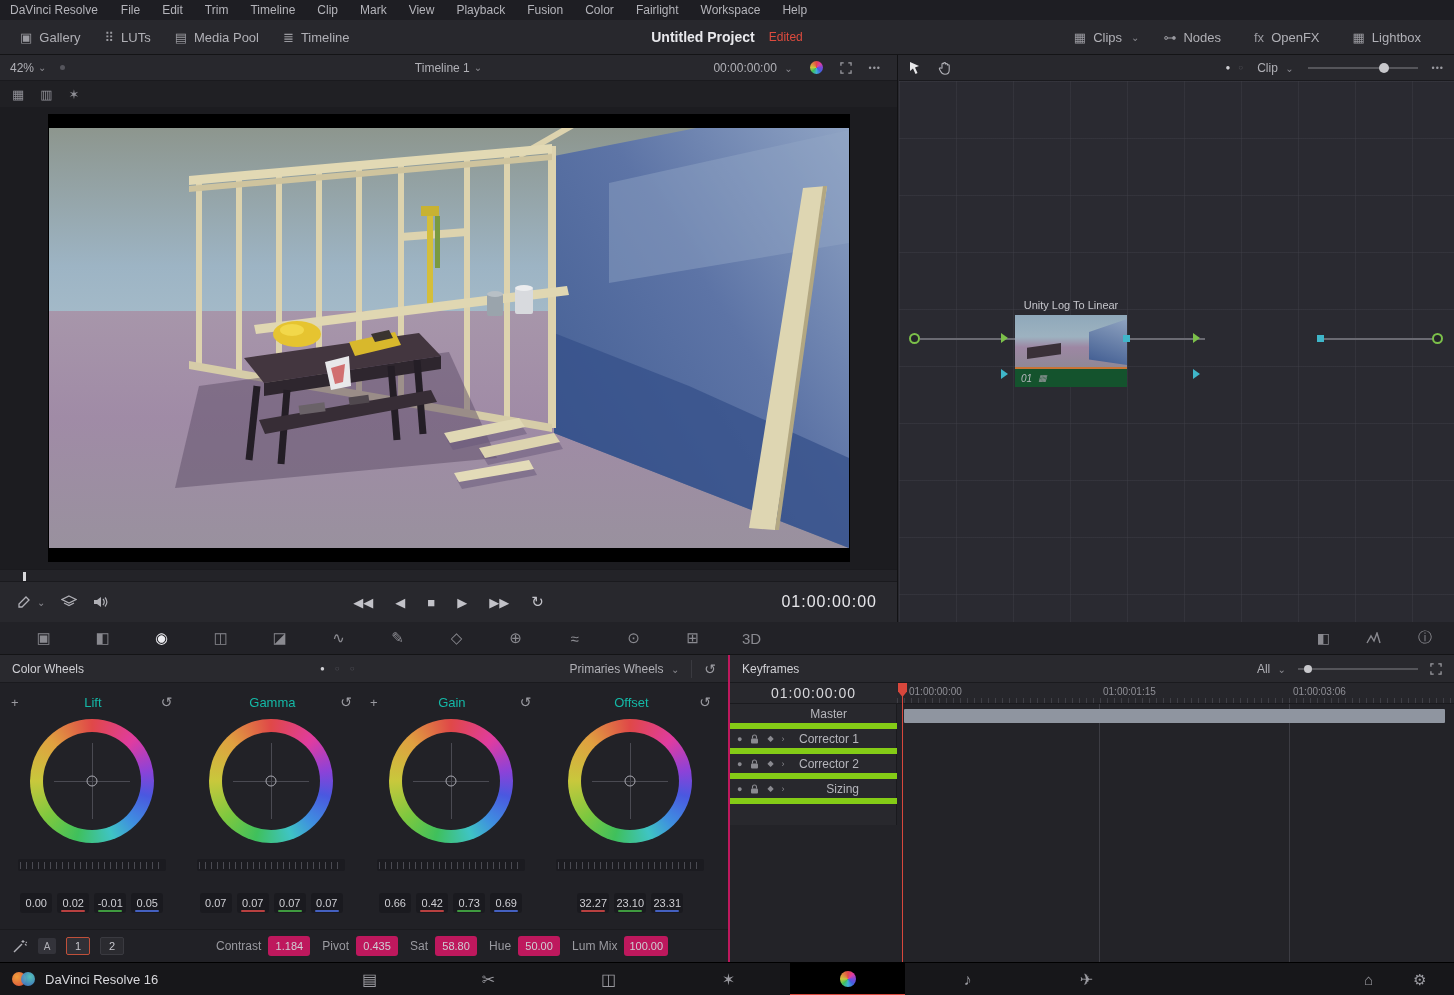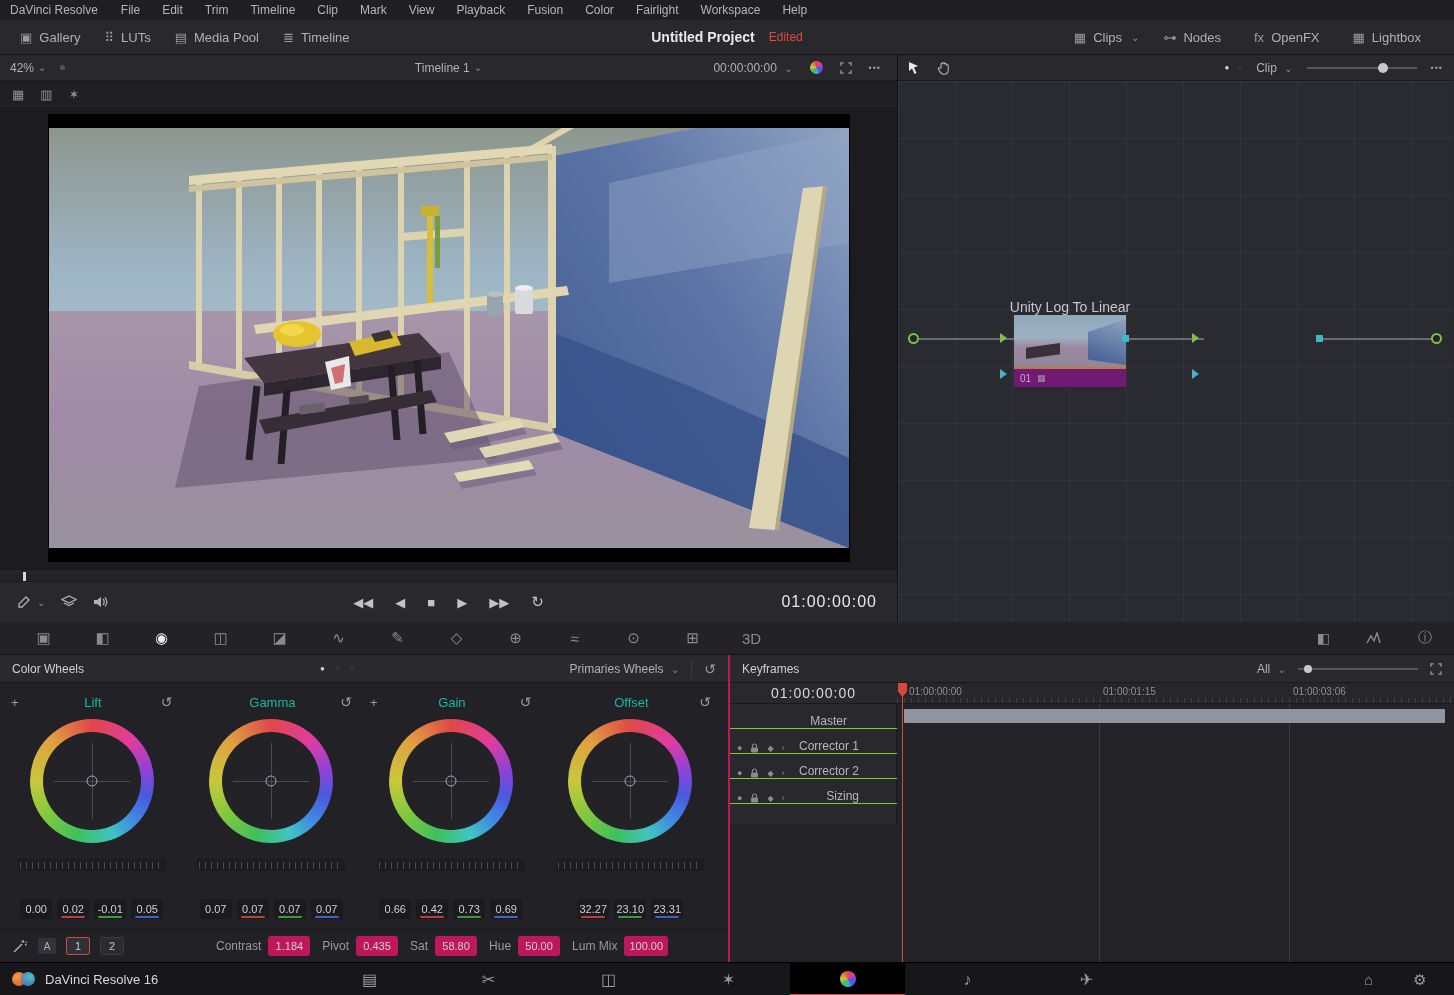--- a/index.html
+++ b/index.html
@@ -21,21 +21,21 @@
   .tb-group.right { margin-left:auto; padding-right:12px; }
   .tb-btn { display:flex; align-items:center; gap:7px; padding:0 12px; height:26px; }
   .tb-glyph { font-size:13px; color:#9a9aa0; }
   .tb-suffix { font-size:10px; color:#8a8a90; margin-left:2px; }
   .tb-div { width:1px; height:18px; background:#3a3a40; }
   .tb-center { position:absolute; left:50%; transform:translateX(-50%); display:flex; align-items:center; gap:14px; }
   .proj-title { font-size:14px; font-weight:bold; color:#e8e8ec; }
   .proj-status { font-size:12px; color:#dd4b3e; }
 
   
-  .main { display:flex; height:567px; flex:0 0 auto; }
+  .main { display:flex; height:567px; flex:0 0 auto;justify-content:space-between; }
   .viewer-pane { width:898px; background:#202024; border-right:1px solid #121214; display:flex; flex-direction:column; }
   .node-pane { width:555px; display:flex; flex-direction:column; }
 
   .viewer-header, .node-header { height:26px; background:#28282d; border-bottom:1px solid #1a1a1e;
     display:flex; align-items:center; font-size:12px; color:#b0b0b6; position:relative; flex:0 0 auto; }
   .viewer-header { padding:0 10px; }
   .chev { font-size:10px; color:#8a8a90; margin-left:4px; }
   .vh-center { position:absolute; left:50%; transform:translateX(-50%); display:flex; align-items:center; }
   .vh-right { position:absolute; right:16px; display:flex; align-items:center; gap:17px; }
   .mini-dot { width:5px; height:5px; border-radius:50%; background:#55555c; margin-left:14px; }
@@ -74,30 +74,30 @@
     background-image:linear-gradient(rgba(70,70,78,.35) 1px, transparent 1px), linear-gradient(90deg, rgba(70,70,78,.35) 1px, transparent 1px);
     background-size:57px 57px; overflow:hidden; }
   .wire { position:absolute; height:2px; background:#6a6a72; }
   .io-dot { position:absolute; width:11px; height:11px; border-radius:50%; border:2px solid #7cc04a; background:#24242a; }
   .tri-green { position:absolute; width:0; height:0; border-left:7px solid #7cc04a; border-top:5px solid transparent; border-bottom:5px solid transparent; }
   .tri-teal { position:absolute; width:0; height:0; border-left:7px solid #3fb6c9; border-top:5px solid transparent; border-bottom:5px solid transparent; }
   .sq-teal { position:absolute; width:7px; height:7px; background:#3fb6c9; }
   .gnode { position:absolute; width:112px; background:#1f1f24; }
   .gnode.selected { border:2px solid #d8544a; }
   .gnode-title { position:absolute; top:-16px; left:50%; transform:translateX(-50%); white-space:nowrap;
-    font-size:14px; color:#c6c6cc; }
+    font-size:11px; color:#c6c6cc; }
   .gthumb { height:54px; background:linear-gradient(180deg,#8fa8ba 0%,#9db2c0 42%,#9d87a3 62%,#8f8896 100%); position:relative; }
   .gthumb::after { content:""; position:absolute; right:0; top:4px; width:38px; height:46px;
     background:linear-gradient(200deg,#8fa3c0,#3e5a90); clip-path:polygon(100% 0,100% 100%,0 88%,0 28%); }
   .gthumb::before { content:""; position:absolute; left:12px; bottom:8px; width:34px; height:16px; background:#3a3038;
     clip-path:polygon(0 30%,100% 0,100% 70%,0 100%); z-index:1; }
   .gthumb.u1 { border-bottom:2px solid #c87434; }
   .gthumb.u2 { border-bottom:2px solid #3fb6c9; }
-  .gstrip { height:18px; background:#701a75; display:flex; align-items:center; gap:6px; padding:0 6px;
-    font-size:10px; color:#b8b8be; }
+  .gstrip { height:18px; background:#14532d; display:flex; align-items:center; gap:6px; padding:0 6px;
+    font-size:10px; color:#b8b8be;font-style:italic; }
   .gstrip .badges { font-size:9px; color:#9a9aa0; letter-spacing:2px; }
 
   
   .palette-bar { height:33px; background:#222227; border-bottom:1px solid #141416; display:flex;
     align-items:center; padding:0 14px; flex:0 0 auto; }
   .ptools { display:flex; align-items:center; }
   .ptool { width:59px; text-align:center; font-size:15px; color:#8a8a90; }
   .ptool.active { color:#ececf0; }
   .pright { margin-left:auto; display:flex; align-items:center; gap:36px; padding-right:8px; font-size:14px; color:#8a8a90; }
 
@@ -121,21 +121,21 @@
     background:conic-gradient(from 0deg,#e04848,#e03ca0 45deg,#8c42d8 80deg,#4a58e0 105deg,#3f8ee0 135deg,#3fc4c4 160deg,#3fc05c 195deg,#7cc83f 230deg,#c8c83c 270deg,#e0a040 315deg,#e04848 360deg); }
   .cwheel::before { content:""; position:absolute; inset:13px; border-radius:50%; background:#222227; }
   .cw-h { position:absolute; left:24px; right:24px; top:50%; height:1px; background:#4a4a52; }
   .cw-v { position:absolute; top:24px; bottom:24px; left:50%; width:1px; background:#4a4a52; }
   .cw-dot { position:absolute; left:50%; top:50%; width:11px; height:11px; border:1.5px solid #a8a8b0;
     border-radius:50%; transform:translate(-50%,-50%); background:transparent; }
   .mstrip { width:148px; height:12px; margin:16px auto 0; background:#1b1b20; border-radius:2px;
     display:flex; align-items:center; padding:0 2px; }
   .mstrip .ticks { width:100%; height:7px;
     background:repeating-linear-gradient(90deg,#4a4a52 0 1px, transparent 1px 6px); }
-  .vboxes { display:flex; gap:5px; justify-content:center; margin-top:28px; }
+  .vboxes { display:flex; gap:5px; justify-content:center; margin-top:22px; }
   .vbox { width:32px; height:20px; background:#1a1a1f; border-radius:3px; font-size:11px; color:#cfcfd4;
     display:flex; align-items:center; justify-content:center; position:relative; }
   .vbox::after { content:""; position:absolute; left:4px; right:4px; bottom:1px; height:2px; border-radius:1px;
     background:var(--uc,transparent); }
   .grp4 .vbox:nth-of-type(2){ --uc:#b84040; } .grp4 .vbox:nth-of-type(3){ --uc:#3f9a3f; } .grp4 .vbox:nth-of-type(4){ --uc:#4460c0; }
   .grp3 .vbox:nth-of-type(1){ --uc:#b84040; } .grp3 .vbox:nth-of-type(2){ --uc:#3f9a3f; } .grp3 .vbox:nth-of-type(3){ --uc:#4460c0; }
 
   .params-row { margin-top:auto; height:33px; border-top:1px solid #1a1a1e; display:flex; align-items:center;
     padding:0 12px; font-size:12px; color:#9a9aa0; flex:0 0 auto; }
   .pr-left { display:flex; align-items:center; gap:10px; }
@@ -157,22 +157,22 @@
   .kf-labelcol { position:absolute; left:0; top:21px; width:167px; height:121px; background:#28282d; border-right:1px solid #1a1a1e; }
   .kf-ruler { position:absolute; left:167px; right:0; top:0; height:21px; background:#26262b; border-bottom:1px solid #1a1a1e; }
   .kf-ruler .ticks { position:absolute; left:0; right:0; bottom:0; height:5px;
     background:repeating-linear-gradient(90deg,#3f3f46 0 1px, transparent 1px 7px); }
   .kf-ruler .rlabel { position:absolute; top:3px; font-size:10px; color:#8f8f96; }
   .kf-ruler .rlabel:nth-of-type(1){ left:12px; }
   .kf-ruler .rlabel:nth-of-type(2){ left:206px; }
   .kf-ruler .rlabel:nth-of-type(3){ left:396px; }
   .kf-timecode { position:absolute; left:0; top:0; width:167px; height:21px; display:flex; align-items:center;
     justify-content:center; font-size:14px; color:#d8d8dc; letter-spacing:1px; background:#28282d; border-bottom:1px solid #1a1a1e; }
-  .kf-row { position:absolute; left:0; width:167px; height:25px; border-bottom:1px solid #84cc16;
-    display:flex; align-items:flex-end; font-size:12px; color:#b6b6bc; }
+  .kf-row { position:absolute; left:0; width:167px; height:25px; border-bottom:6px solid #84cc16;
+    display:flex; align-items:center; font-size:12px; color:#b6b6bc; }
   .kf-row .rowlabel { margin-left:auto; padding-right:38px; }
   .kf-row.master { top:21px; }
   .kf-row.master .rowlabel { padding-right:50px; }
   .kf-rows-host .kf-row:nth-of-type(1){ top:46px; } .kf-rows-host .kf-row:nth-of-type(2){ top:71px; }
   .kf-rows-host .kf-row:nth-of-type(3){ top:96px; }
   .rowicons { display:flex; align-items:center; gap:8px; padding-left:7px; font-size:9px; color:#8a8a90; }
   .rowicons .dm { font-size:8px; }
   .master-bar { position:absolute; left:174px; right:9px; top:26px; height:14px; background:#8f95a0; border-radius:1px; }
   .kf-grid-v { position:absolute; top:21px; bottom:0; width:1px; background:rgba(90,90,100,.45); }
   .playhead { position:absolute; top:0; bottom:0; width:1px; background:#d8473c; }

